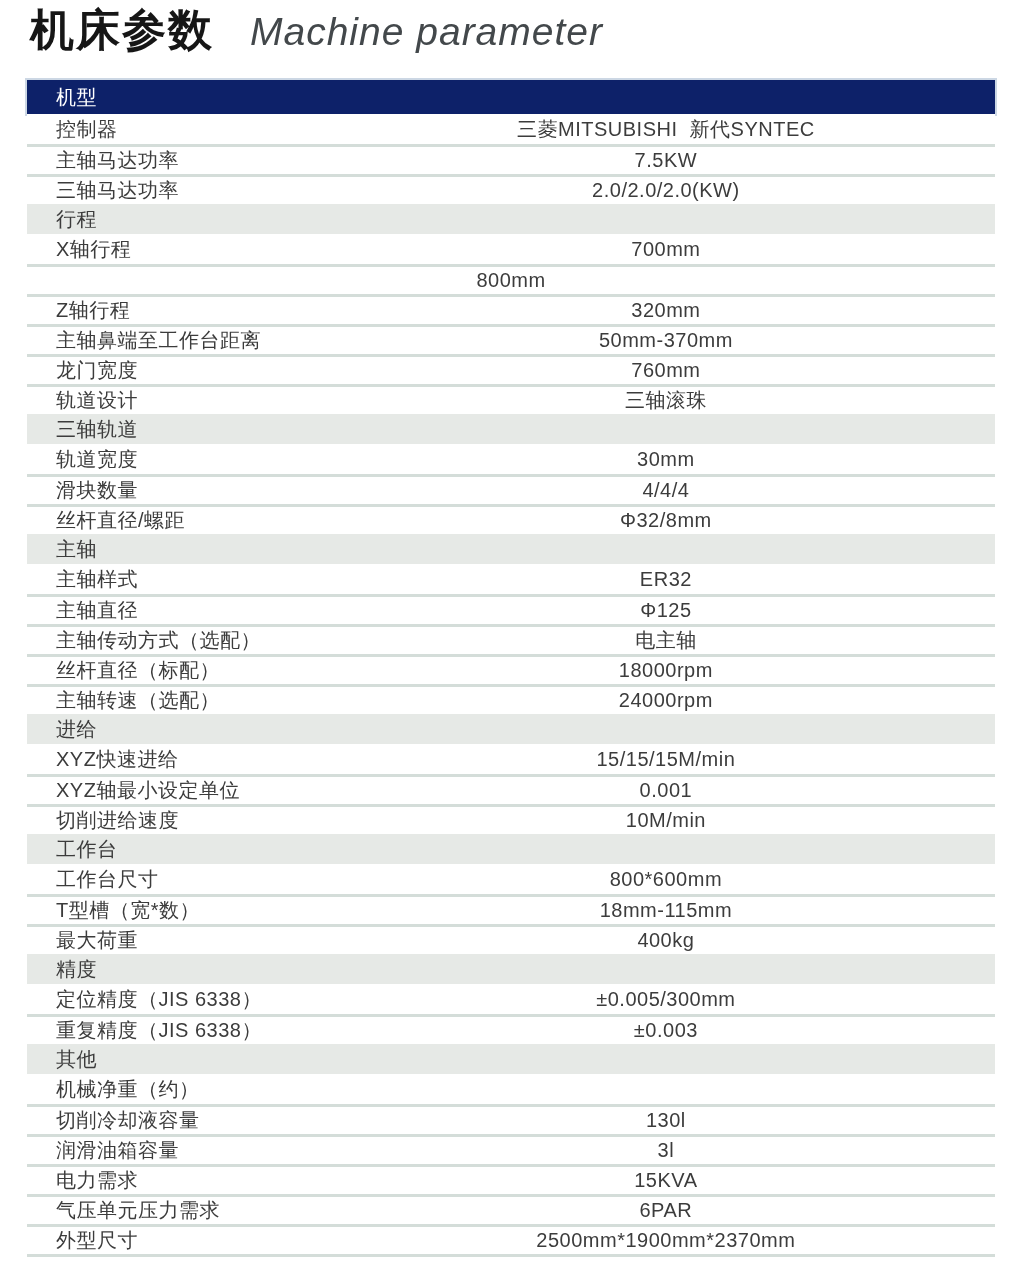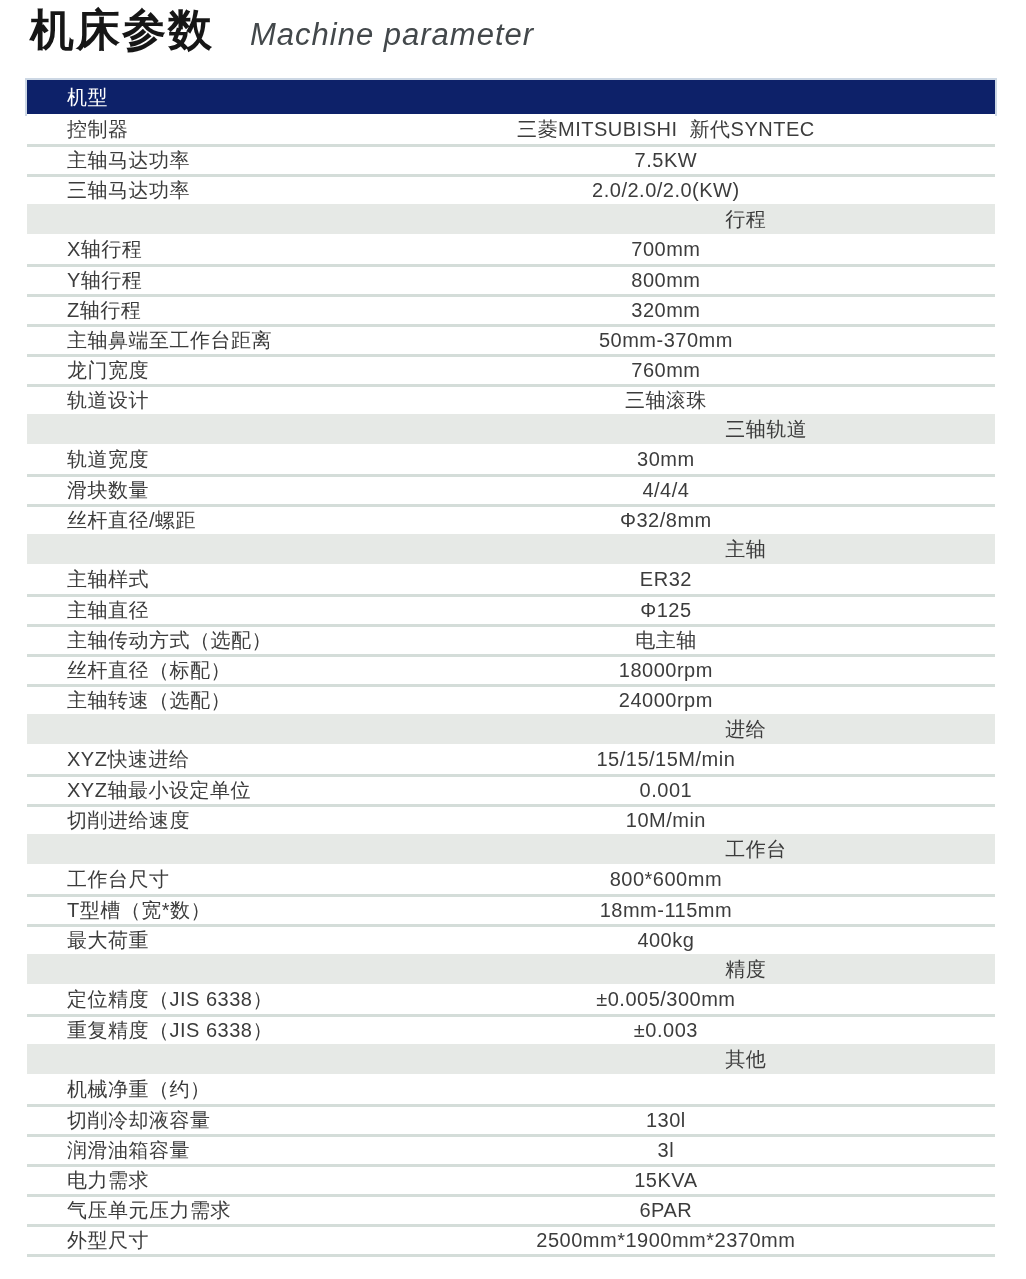--- a/index.html
+++ b/index.html
@@ -15,43 +15,43 @@
     -webkit-font-smoothing:antialiased;
   }
   .title-bar{
     position:absolute;left:30px;top:6px;
     display:flex;align-items:baseline;gap:36px;white-space:nowrap;
   }
   .title-zh{
     font-size:44px;font-weight:800;color:#161616;letter-spacing:2px;line-height:1.1;
   }
   .title-en{
-    font-size:31px;font-style:italic;color:#43484b;letter-spacing:1px;
+    font-size:39px;font-style:italic;color:#43484b;letter-spacing:1px;
   }
   .spec-table{
     position:absolute;left:27px;top:80px;width:968px;
     border-bottom:3px solid var(--sep);
   }
   .row{
     display:flex;align-items:center;height:30px;box-sizing:border-box;
   }
   .row .label{
-    flex:0 0 32%;box-sizing:border-box;padding-left:40px;
+    flex:0 0 32%;box-sizing:border-box;padding-left:29px;
     font-size:20px;color:var(--text);white-space:nowrap;letter-spacing:0.5px;
   }
   .row .value{
     flex:1 1 auto;text-align:center;font-size:20px;color:var(--text);
     white-space:pre;letter-spacing:0.5px;
   }
   .header-row{
     height:34px;background:var(--navy);
     box-shadow:0 0 0 2px #ccd7e4;
   }
   .header-row .label,.header-row .value{color:#ffffff;}
-  .section-row{background:var(--section-bg);justify-content:flex-end;}
+  .section-row{background:var(--section-bg);}
   .data-row{background:#ffffff;}
   .data-row + .data-row{border-top:3px solid var(--sep);}
 </style>
 </head>
 <body>
 
 <div class="page">
 
   <div class="title-bar">
     <span class="title-zh">机床参数</span>
@@ -76,21 +76,20 @@
     </div>
       <div class="row section-row">
       <div class="label">行程</div>
 
     </div>
       <div class="row data-row">
       <div class="label">X轴行程</div>
       <div class="value">700mm</div>
     </div>
       <div class="row data-row">
-      <div class="label">Y轴行程</div>
       <div class="value">800mm</div>
     </div>
       <div class="row data-row">
       <div class="label">Z轴行程</div>
       <div class="value">320mm</div>
     </div>
       <div class="row data-row">
       <div class="label">主轴鼻端至工作台距离</div>
       <div class="value">50mm-370mm</div>
     </div>

